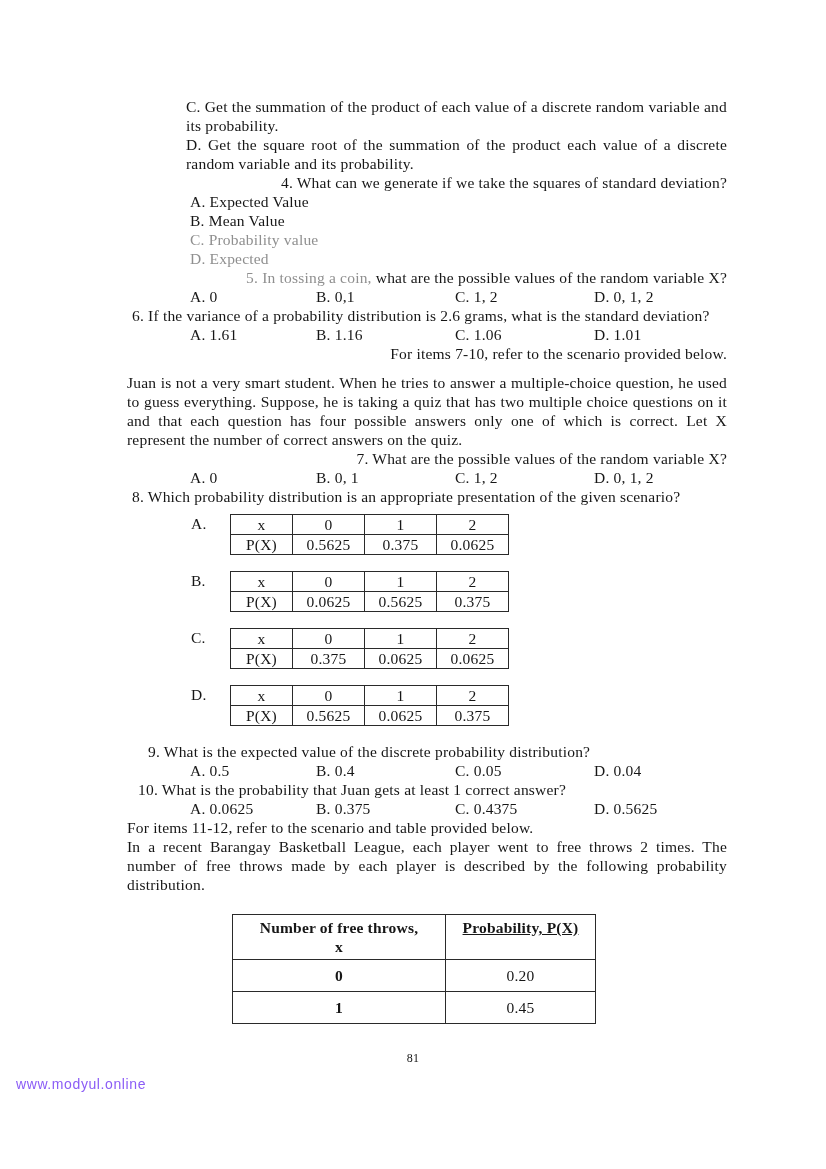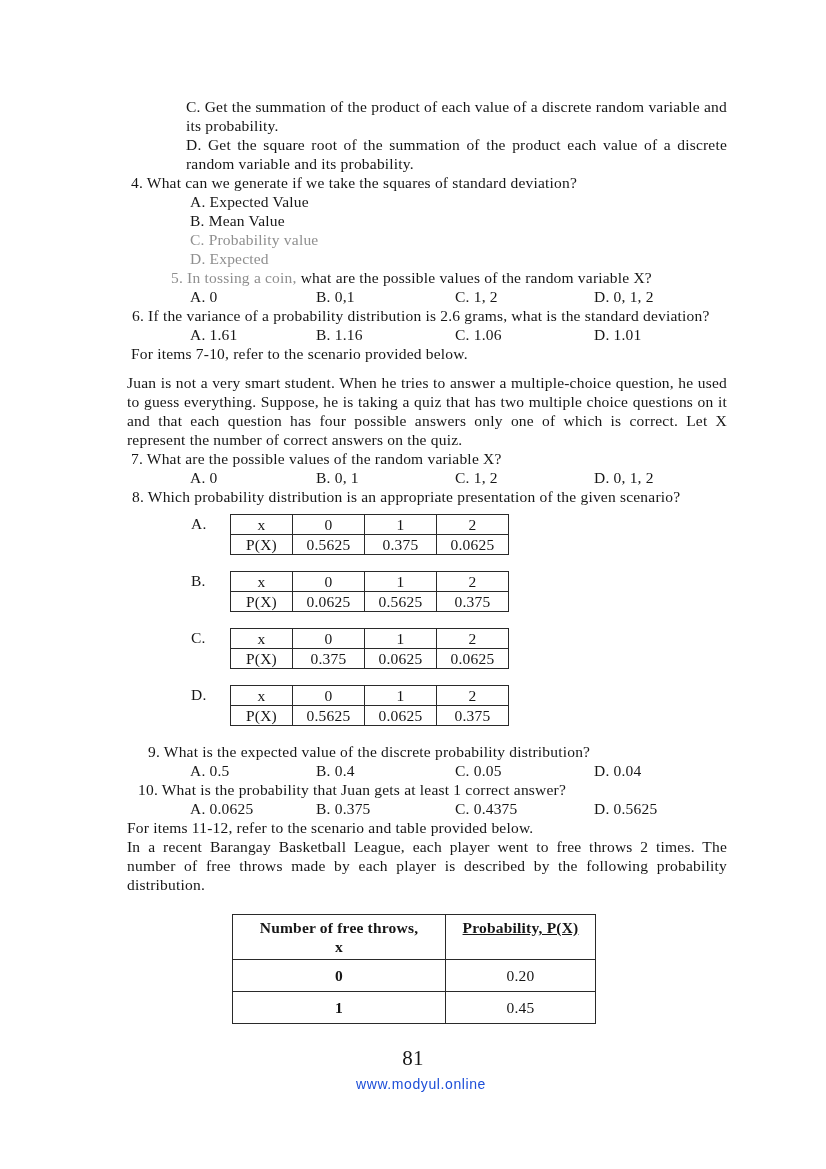--- a/index.html
+++ b/index.html
@@ -4,21 +4,21 @@
 <style>
   * { box-sizing: border-box; }
   html, body { margin: 0; padding: 0; background: #ffffff; }
   .page {
     width: 826px; height: 1120px; position: relative; background: #fff;
     font-family: "Liberation Serif", serif; font-size: 15.5px; line-height: 19px;
     color: #161616; padding: 97px 99px 0 127px; overflow: hidden; letter-spacing: 0.2px;
   }
   .just { text-align: justify; }
   .indent-c { margin-left: 59px; }
-  .ml1 { margin-left: 4px; }
+  .ml1 { margin-left: 4px; text-align: right; }
   .ml2 { margin-left: 11px; }
   .opt-col .line { margin-left: 63px; }
   .opt-row { display: grid; grid-template-columns: 126px 139px 139px auto; margin-left: 63px; }
   .muted { color: #8f8f8f; margin-left: 40px; }
   .hang { margin-left: 5px; padding-left: 18px; text-indent: -18px; }
   .tbl-option { display: flex; align-items: flex-start; margin: 0 0 16px 64px; }
   .tbl-option.first { margin-top: 8px; }
   .tbl-label { width: 39px; flex: 0 0 39px; }
   table.ptable { border-collapse: collapse; }
   .ptable td { border: 1px solid #2a2a2a; text-align: center; height: 19px; padding: 0 6px; }
@@ -28,25 +28,25 @@
   .mt18 { margin-top: 10px; }
   table.ftable { border-collapse: collapse; margin: 20px 0 0 105px; }
   .ftable th, .ftable td { border: 1px solid #2a2a2a; text-align: center; font-size: 15.5px; }
   .ftable th { font-weight: bold; padding: 3px 2px; vertical-align: top; }
   .ftable .col-x { width: 213px; }
   .ftable .col-p { width: 150px; text-decoration: underline; }
   .ftable td { padding: 6px 10px; height: 31px; }
   .bold { font-weight: bold; }
   .pagenum {
     position: absolute; left: 0; right: 0; bottom: 52px; text-align: center;
-    font-size: 21px; color: #161616;
+    font-size: 12px; color: #161616;
   }
   .watermark {
-    position: absolute; left: 0; right: 0; bottom: 26px; text-align: center;
-    color: #1d4ed8; font-size: 14px; font-family: "Liberation Sans", sans-serif;
+    position: absolute; left: 0; right: 0; bottom: 26px; text-align: left;
+    color: #8b5cf6; font-size: 14px; font-family: "Liberation Sans", sans-serif;
     letter-spacing: 0.6px;
     margin-left: 16px;
   }
 </style>
 </head>
 <body>
 
 <div class="page">
 
   <div class="indent-c just">C. Get the summation of the product of each value of a discrete random variable and its probability.</div>

